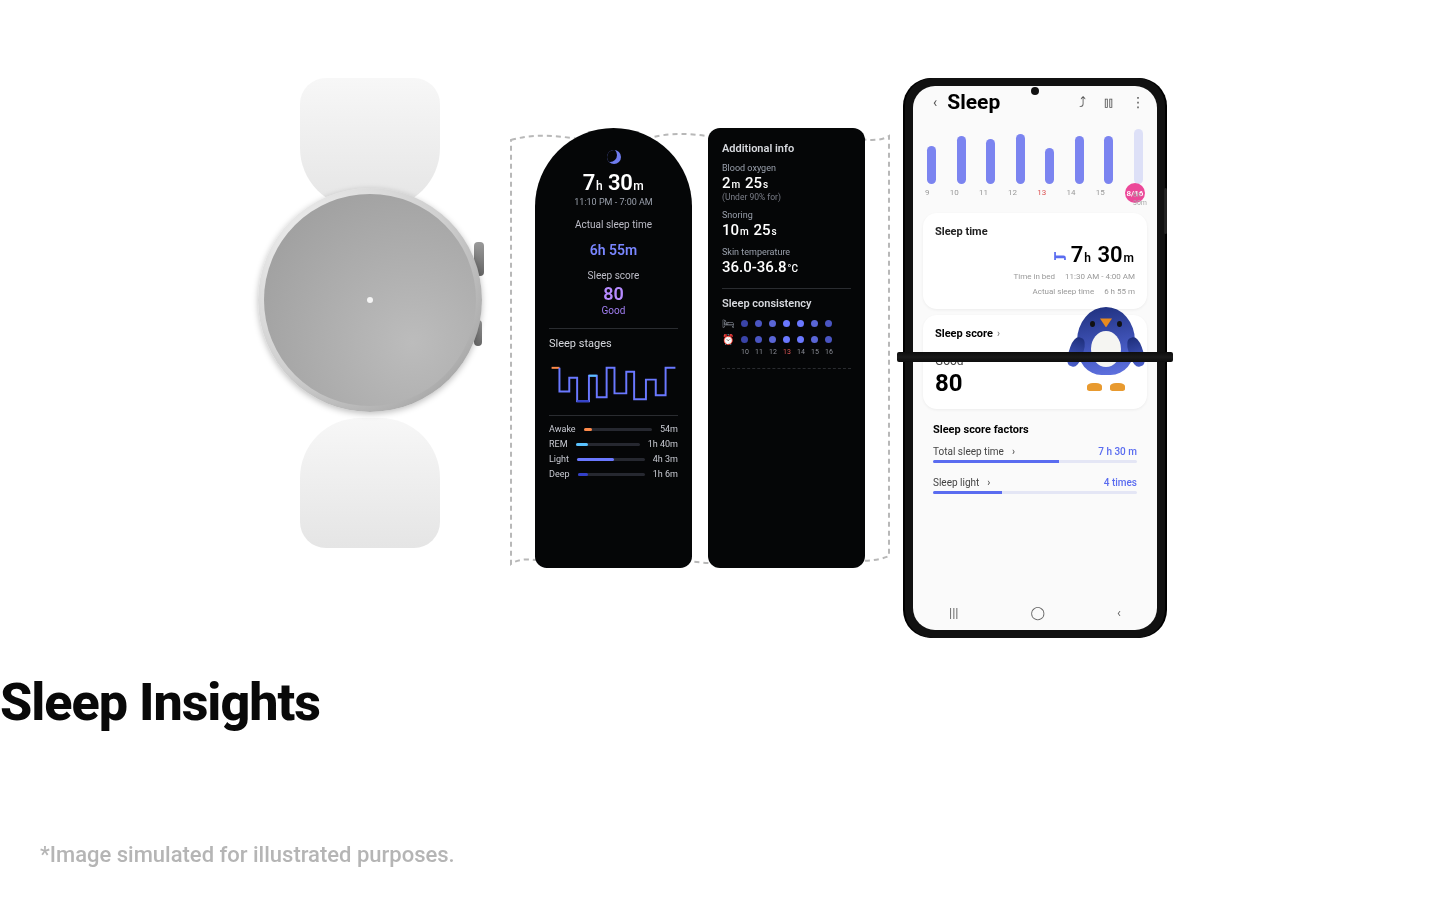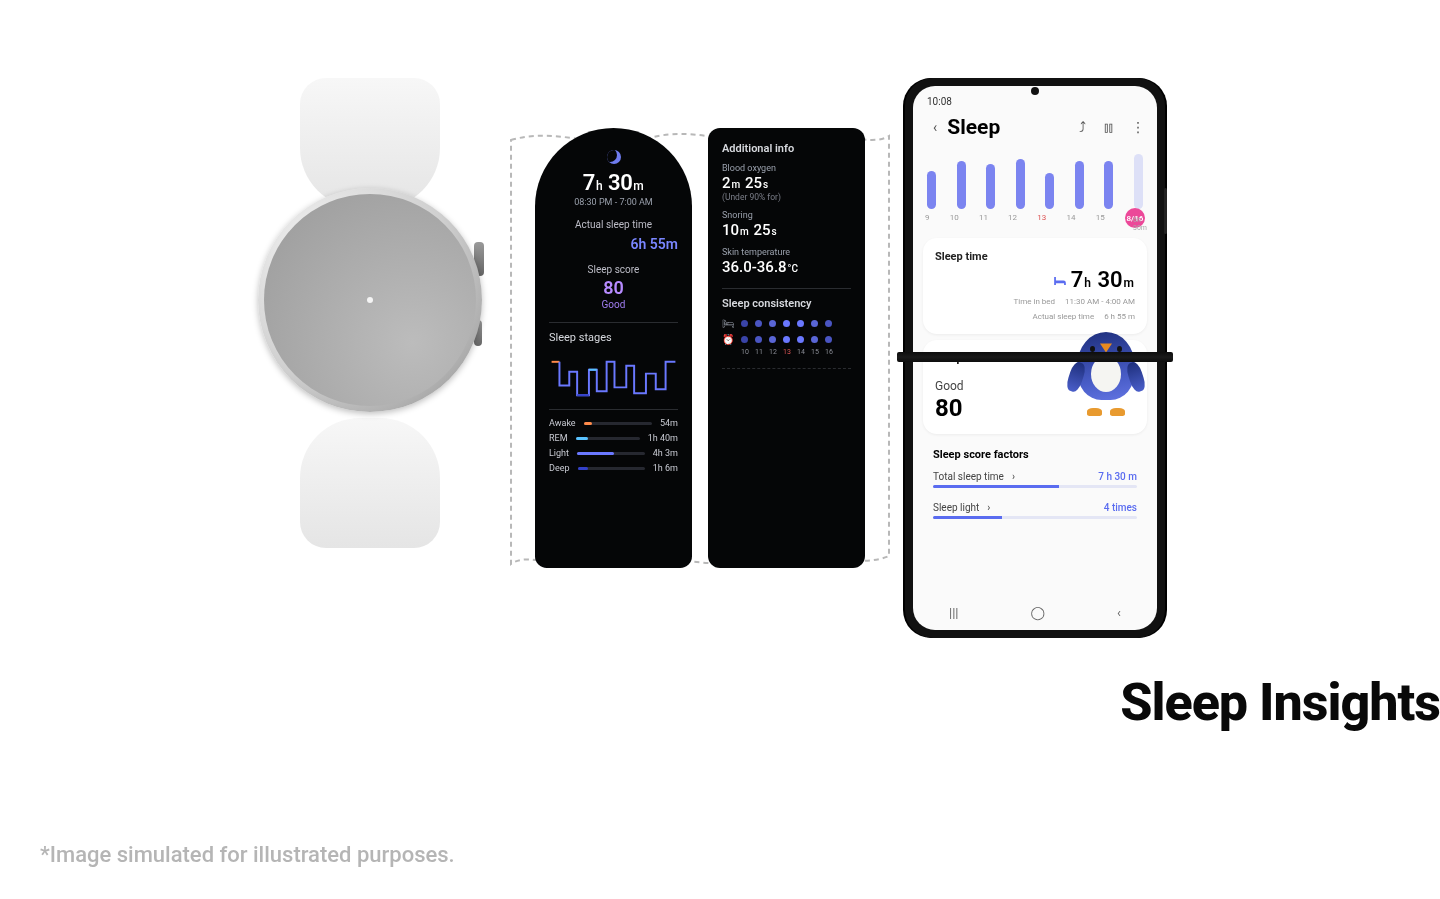--- a/index.html
+++ b/index.html
@@ -45,21 +45,21 @@
 .panels{position:relative;display:flex;gap:16px;height:100%;z-index:2}
 .panel{flex:1;background:#050607;color:#fff;padding:14px 14px 12px}
 .panel.left{border-radius:80px 80px 12px 12px;padding-top:22px}
 .panel.right{border-radius:12px;padding-top:14px}
 .moon{width:14px;height:14px;border-radius:50%;background:#6f7cf0;margin:0 auto 6px;position:relative;overflow:hidden}
 .moon::after{content:'';position:absolute;left:-4px;top:-2px;width:14px;height:14px;border-radius:50%;background:#050607}
 .big{font-size:22px;font-weight:600;text-align:center;letter-spacing:-.5px}
 .big small{font-size:12px;font-weight:500;margin:0 1px}
 .sub{font-size:9px;color:#9aa0ac;text-align:center;margin-top:2px}
 .lbl{font-size:10px;color:#bdbdc7;margin-top:12px;text-align:center}
-.val{font-size:14px;font-weight:600;color:#7a86ff;text-align:right;margin-top:6px}
+.val{font-size:14px;font-weight:600;color:#7a86ff;text-align:center;margin-top:12px}
 .score{font-size:18px;color:#b78bff;font-weight:600;text-align:center;margin-top:2px}
 .good{font-size:10px;color:#a07df0;text-align:center;margin-top:1px}
 .hr{border:none;border-top:1px solid #2a2c30;margin:12px 0 8px}
 .sec-title{font-size:11px;color:#d7d9de;margin-bottom:8px}
 .chart{height:58px;position:relative;border-bottom:1px solid #2a2c30}
 .chart svg{width:100%;height:100%}
 .legend{margin-top:8px}
 .lg{display:flex;align-items:center;justify-content:space-between;font-size:9px;color:#c9cbd3;margin-top:5px}
 .lg .bar{flex:1;margin:0 8px;height:3px;border-radius:2px;background:#262830;display:flex;align-items:center}
 .lg .bar span{display:block;height:100%;border-radius:2px}
@@ -131,21 +131,21 @@
 .factors{background:transparent;margin:10px 10px 0;padding:4px 10px}
 .factors .ft{font-size:11px;font-weight:700;margin-bottom:10px}
 .frow{display:flex;justify-content:space-between;align-items:center;font-size:10px;margin-top:6px}
 .frow .fn{color:#444;display:flex;align-items:center;gap:8px}
 .frow .fv{color:#5a6cf0;font-weight:500}
 .fbar{height:3px;background:#e4e6f5;border-radius:2px;margin-top:3px;overflow:hidden}
 .fbar span{display:block;height:100%;background:#5a6cf0}
 .navb{display:flex;justify-content:space-around;padding:10px 0;font-size:13px;color:#666;margin-top:auto}
 
 
-.headline{text-align:right;font-size:52px;font-weight:800;letter-spacing:-1px;margin-top:34px;color:#090909}
+.headline{text-align:left;font-size:52px;font-weight:800;letter-spacing:-1px;margin-top:34px;color:#090909}
 .disc{position:absolute;left:40px;bottom:32px;font-size:22px;color:#b5b5b5;font-weight:500}
 </style>
 </head>
 <body>
 
 <div class="stage">
 
   <div class="watch">
     <div class="band top"></div>
     <div class="band bot"></div>
@@ -183,21 +183,21 @@
       </svg>
     </div>
     <div class="panels">
 
       <div class="panel left">
         <div class="moon"></div>
         <div class="big">
           <span>7</span><small>h</small>
           <span>30</span><small>m</small>
         </div>
-        <div class="sub">08:30 PM - 7:00 AM</div>
+        <div class="sub">11:10 PM - 7:00 AM</div>
         <div class="lbl">Actual sleep time</div>
         <div class="val">6h 55m</div>
         <div class="lbl">Sleep score</div>
         <div class="score">80</div>
         <div class="good">Good</div>
         <hr class="hr">
         <div class="sec-title">Sleep stages</div>
         <div class="chart">
           <svg viewBox="0 0 130 58">
             <polyline fill="none" stroke="#ff8a4a" stroke-width="2" points="2,10 10,10"></polyline>
@@ -301,21 +301,20 @@
         <hr class="hr2">
       </div>
     </div>
   </div>
 
   <div class="phone">
     <div class="pbtn"></div>
     <div class="hinge"></div>
     <div class="notch"></div>
     <div class="screen">
-      <div class="sbar">10:08</div>
       <div class="hdr">
         <span class="hdr-ic">‹</span>
         <span class="ttl">Sleep</span>
         <span class="hdr-ic">⤴</span>
         <span class="hdr-ic">⫾⫾</span>
         <span class="hdr-ic">⋮</span>
       </div>
       <div class="wk" style="position:relative">
         <div class="side-label"><span>6h</span><br><span>30m</span></div>
         <div class="bars" id="phone-bars">

